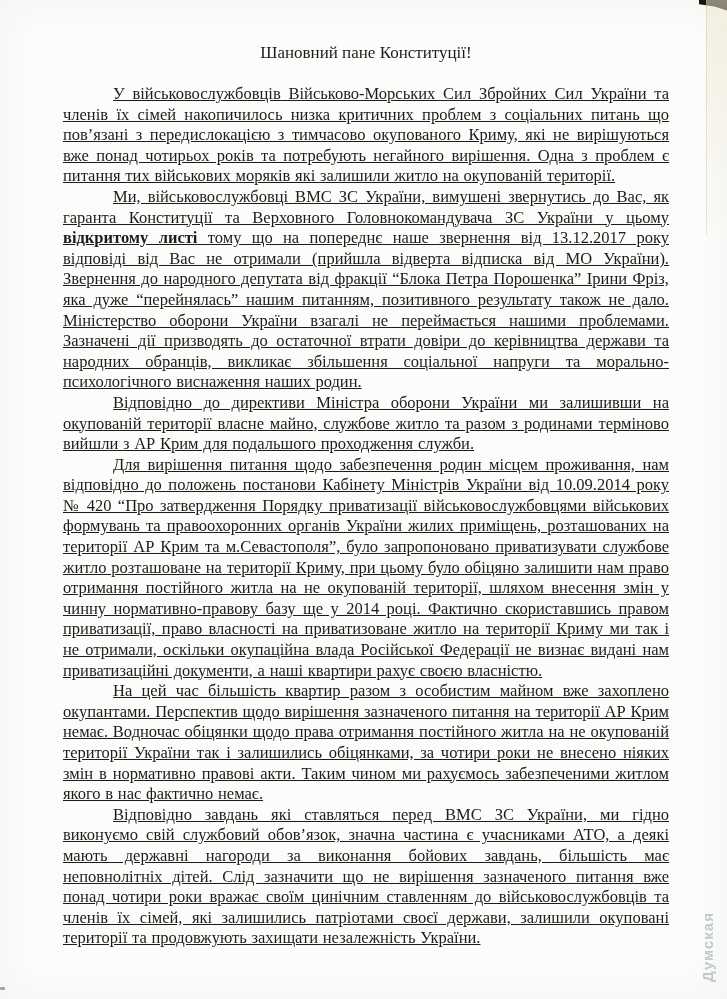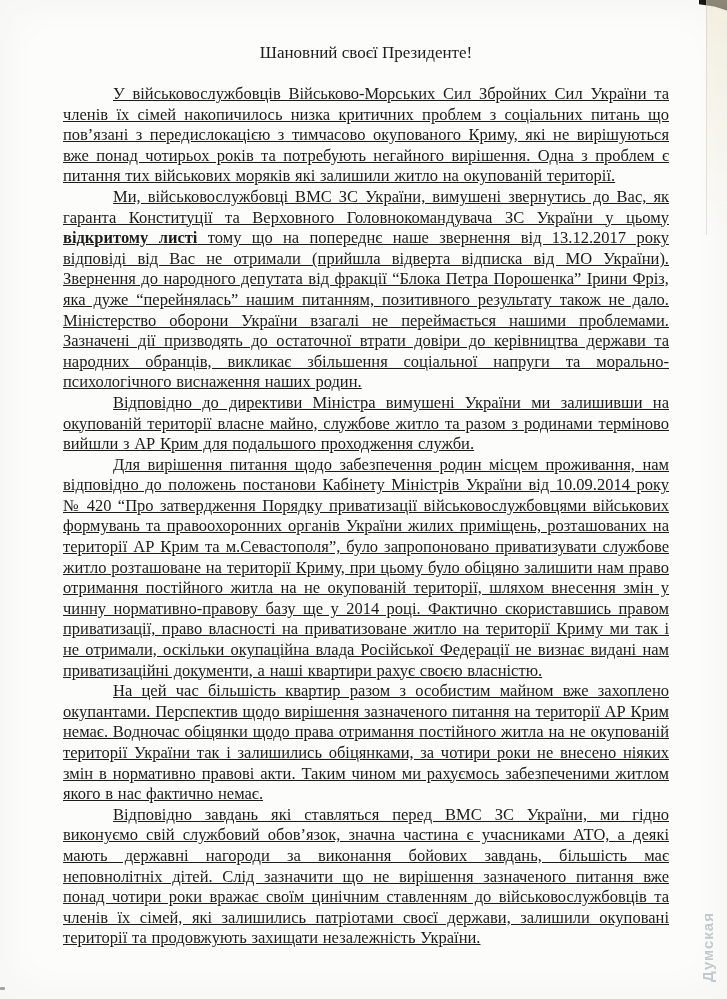--- a/index.html
+++ b/index.html
@@ -84,27 +84,27 @@
     border-radius: 1px;
   }
 </style>
 </head>
 <body>
 
 <div class="page">
 
   <div class="content">
 
-    <h1 class="salutation">Шановний своєї Президенте!</h1>
+    <h1 class="salutation">Шановний пане Конституції!</h1>
 
     <p class="para">У військовослужбовців Військово-Морських Сил Збройних Сил України та членів їх сімей накопичилось низка критичних проблем з соціальних питань що пов’язані з передислокацією з тимчасово окупованого Криму, які не вирішуються вже понад чотирьох років та потребують негайного вирішення. Одна з проблем є питання тих військових моряків які залишили житло на окупованій території.</p>
 
     <p class="para"><span>Ми, військовослужбовці ВМС ЗС України, вимушені звернутись до Вас, як гаранта Конституції та Верховного Головнокомандувача ЗС України у цьому </span><b>відкритому листі</b><span> тому що на попереднє наше звернення від 13.12.2017 року відповіді від Вас не отримали (прийшла відверта відписка від МО України). Звернення до народного депутата від фракції “Блока Петра Порошенка” Ірини Фріз, яка дуже “перейнялась” нашим питанням, позитивного результату також не дало. Міністерство оборони України взагалі не переймається нашими проблемами. Зазначені дії призводять до остаточної втрати довіри до керівництва держави та народних обранців, викликає збільшення соціальної напруги та морально-психологічного виснаження наших родин.</span></p>
 
-    <p class="para">Відповідно до директиви Міністра вимушені України ми залишивши на окупованій території власне майно, службове житло та разом з родинами терміново вийшли з АР Крим для подальшого проходження служби.</p>
+    <p class="para">Відповідно до директиви Міністра оборони України ми залишивши на окупованій території власне майно, службове житло та разом з родинами терміново вийшли з АР Крим для подальшого проходження служби.</p>
 
     <p class="para">Для вирішення питання щодо забезпечення родин місцем проживання, нам відповідно до положень постанови Кабінету Міністрів України від 10.09.2014 року № 420 “Про затвердження Порядку приватизації військовослужбовцями військових формувань та правоохоронних органів України жилих приміщень, розташованих на території АР Крим та м.Севастополя”, було запропоновано приватизувати службове житло розташоване на території Криму, при цьому було обіцяно залишити нам право отримання постійного житла на не окупованій території, шляхом внесення змін у чинну нормативно-правову базу ще у 2014 році. Фактично скориставшись правом приватизації, право власності на приватизоване житло на території Криму ми так і не отримали, оскільки окупаційна влада Російської Федерації не визнає видані нам приватизаційні документи, а наші квартири рахує своєю власністю.</p>
 
     <p class="para">На цей час більшість квартир разом з особистим майном вже захоплено окупантами. Перспектив щодо вирішення зазначеного питання на території АР Крим немає. Водночас обіцянки щодо права отримання постійного житла на не окупованій території України так і залишились обіцянками, за чотири роки не внесено ніяких змін в нормативно правові акти. Таким чином ми рахуємось забезпеченими житлом якого в нас фактично немає.</p>
 
     <p class="para">Відповідно завдань які ставляться перед ВМС ЗС України, ми гідно виконуємо свій службовий обов’язок, значна частина є учасниками АТО, а деякі мають державні нагороди за виконання бойових завдань, більшість має неповнолітніх дітей. Слід зазначити що не вирішення зазначеного питання вже понад чотири роки вражає своїм цинічним ставленням до військовослужбовців та членів їх сімей, які залишились патріотами своєї держави, залишили окуповані території та продовжують захищати незалежність України.</p>
 
   </div>
 
   <div class="watermark">Думская</div>

